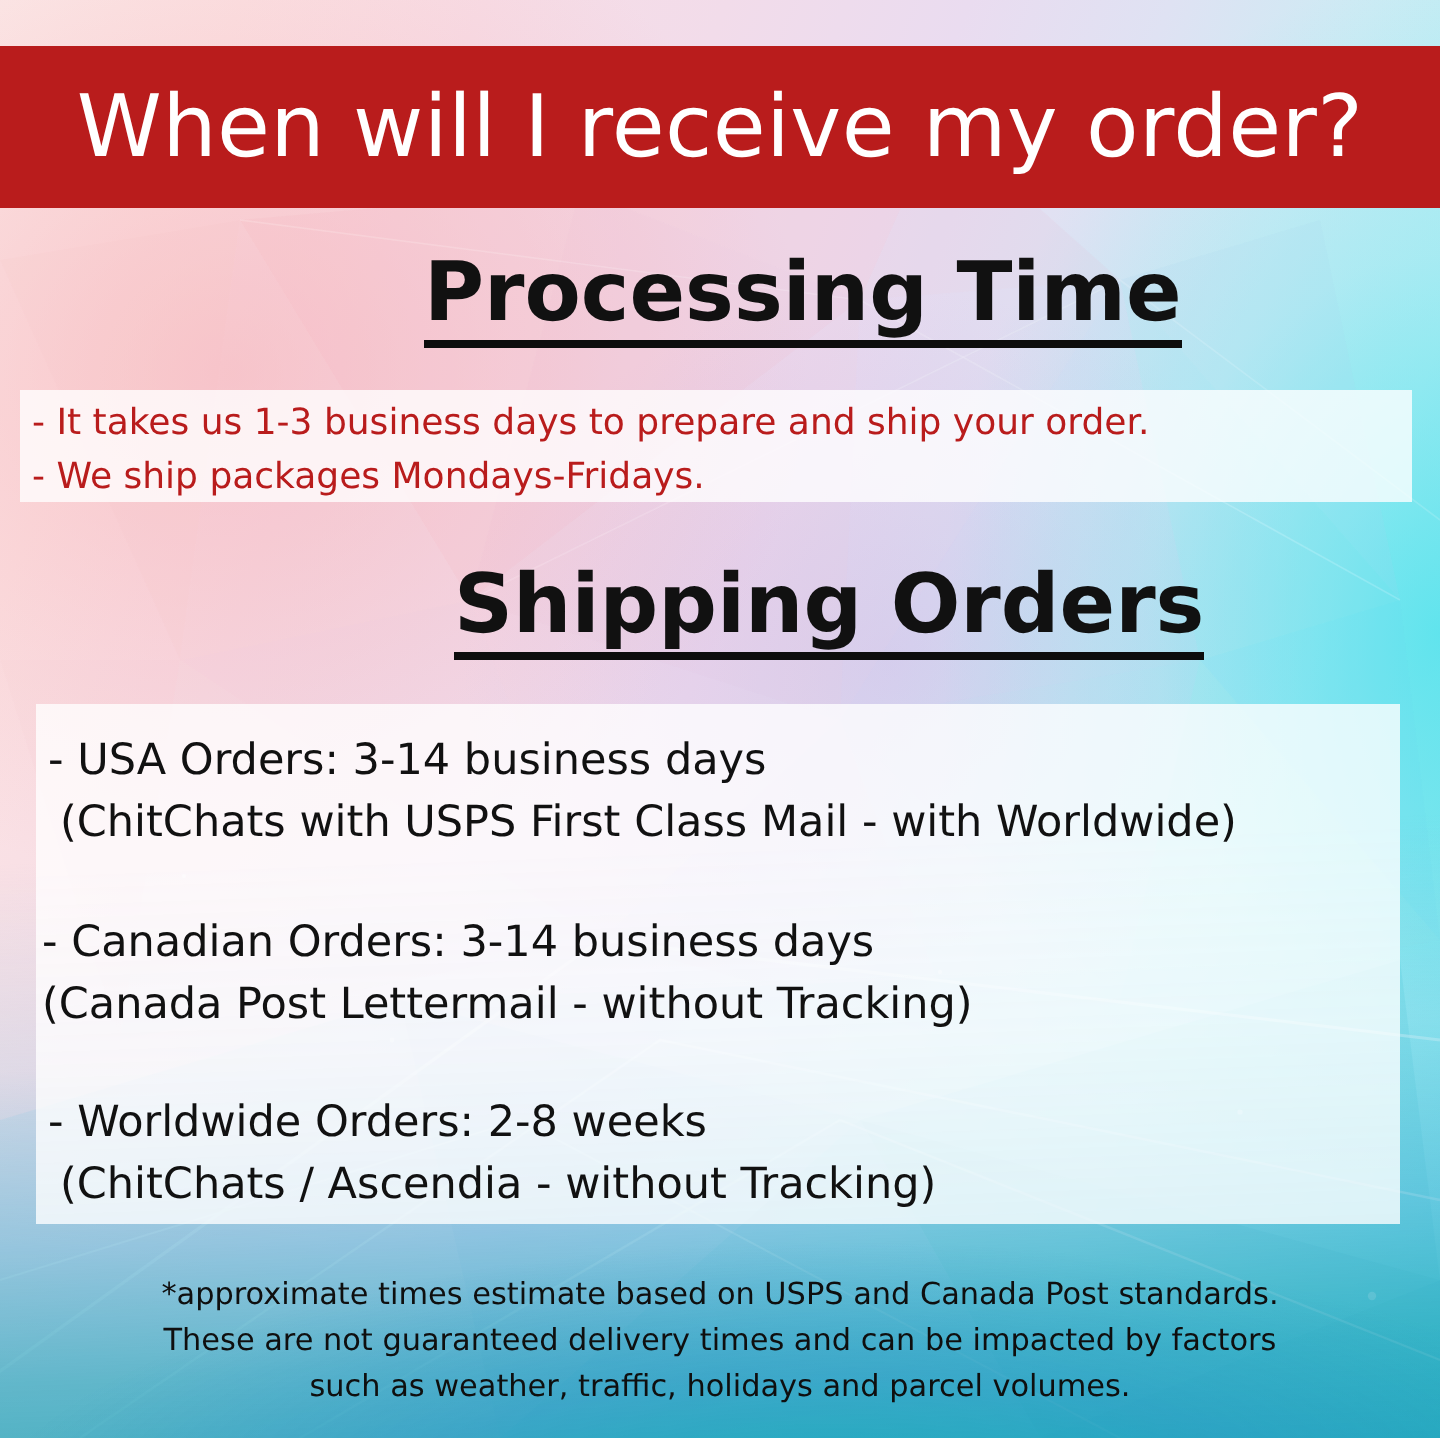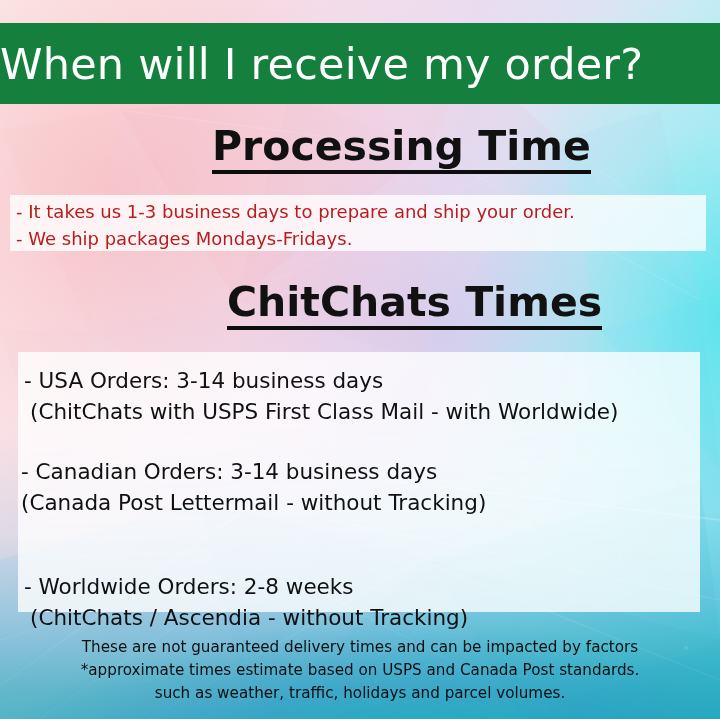--- a/index.html
+++ b/index.html
@@ -78,24 +78,24 @@
   }
   .bg-poly { opacity: 0.85; }
 
   
   .banner {
     position: absolute;
     left: 0;
     top: 23px;
     width: 720px;
     height: 81px;
-    background: #15803d;
+    background: #b91c1c;
     display: flex;
     align-items: center;
-    justify-content: flex-start;
+    justify-content: center;
   }
   .banner-title {
     color: #ffffff;
     font-size: 43px;
     font-weight: 500;
     letter-spacing: 0.2px;
     white-space: nowrap;
     font-family: "DejaVu Sans", sans-serif;
   }
 
@@ -157,21 +157,21 @@
   .ship-item {
     position: absolute;
     color: #111111;
     font-family: "DejaVu Sans", sans-serif;
     font-size: 21.5px;
     line-height: 31px;
     white-space: nowrap;
   }
   #ship-usa    { left: 24px;  top: 365px; }
   #ship-canada { left: 21px;  top: 456px; }
-  #ship-world  { left: 24px;  top: 546px; margin-top: 25px; }
+  #ship-world  { left: 24px;  top: 546px; }
   .ship-item .line { display: block; }
   .ship-item .line-indent { display: block; padding-left: 6px; }
 
   
   .footnote {
     position: absolute;
     left: 0;
     top: 636px;
     width: 720px;
     text-align: center;
@@ -253,38 +253,38 @@
 
   <div class="section-heading" id="heading-processing">Processing Time</div>
 
   <div class="text-panel" id="panel-processing"></div>
 
   <div class="body-block" id="block-processing">
     <span class="line">- It takes us 1-3 business days to prepare and ship your order.</span>
     <span class="line">- We ship packages Mondays-Fridays.</span>
   </div>
 
-  <div class="section-heading" id="heading-shipping">ChitChats Times</div>
+  <div class="section-heading" id="heading-shipping">Shipping Orders</div>
 
   <div class="text-panel" id="panel-shipping"></div>
 
   <div class="ship-item" id="ship-usa">
     <span class="line">- USA Orders: 3-14 business days</span>
     <span class="line-indent">(ChitChats with USPS First Class Mail - with Worldwide)</span>
   </div>
 
   <div class="ship-item" id="ship-canada">
     <span class="line">- Canadian Orders: 3-14 business days</span>
     <span class="line">(Canada Post Lettermail - without Tracking)</span>
   </div>
 
   <div class="ship-item" id="ship-world">
     <span class="line">- Worldwide Orders: 2-8 weeks</span>
     <span class="line-indent">(ChitChats / Ascendia - without Tracking)</span>
   </div>
 
   <div class="footnote">
+    <span class="line">*approximate times estimate based on USPS and Canada Post standards.</span>
     <span class="line">These are not guaranteed delivery times and can be impacted by factors</span>
-    <span class="line">*approximate times estimate based on USPS and Canada Post standards.</span>
     <span class="line">such as weather, traffic, holidays and parcel volumes.</span>
   </div>
 
 </div>
 
 </body></html>

